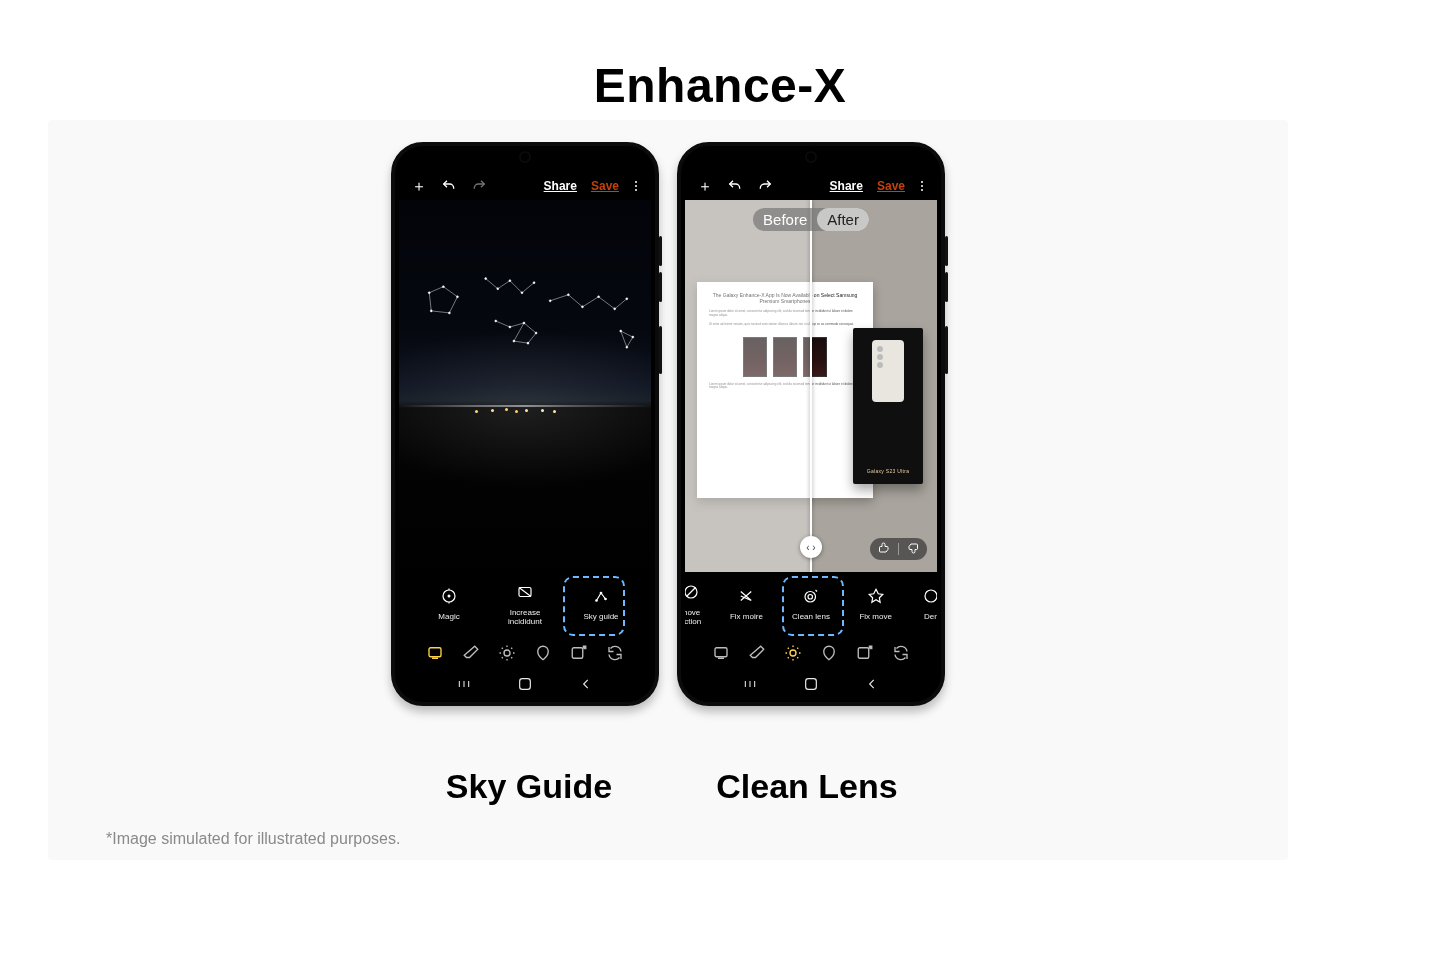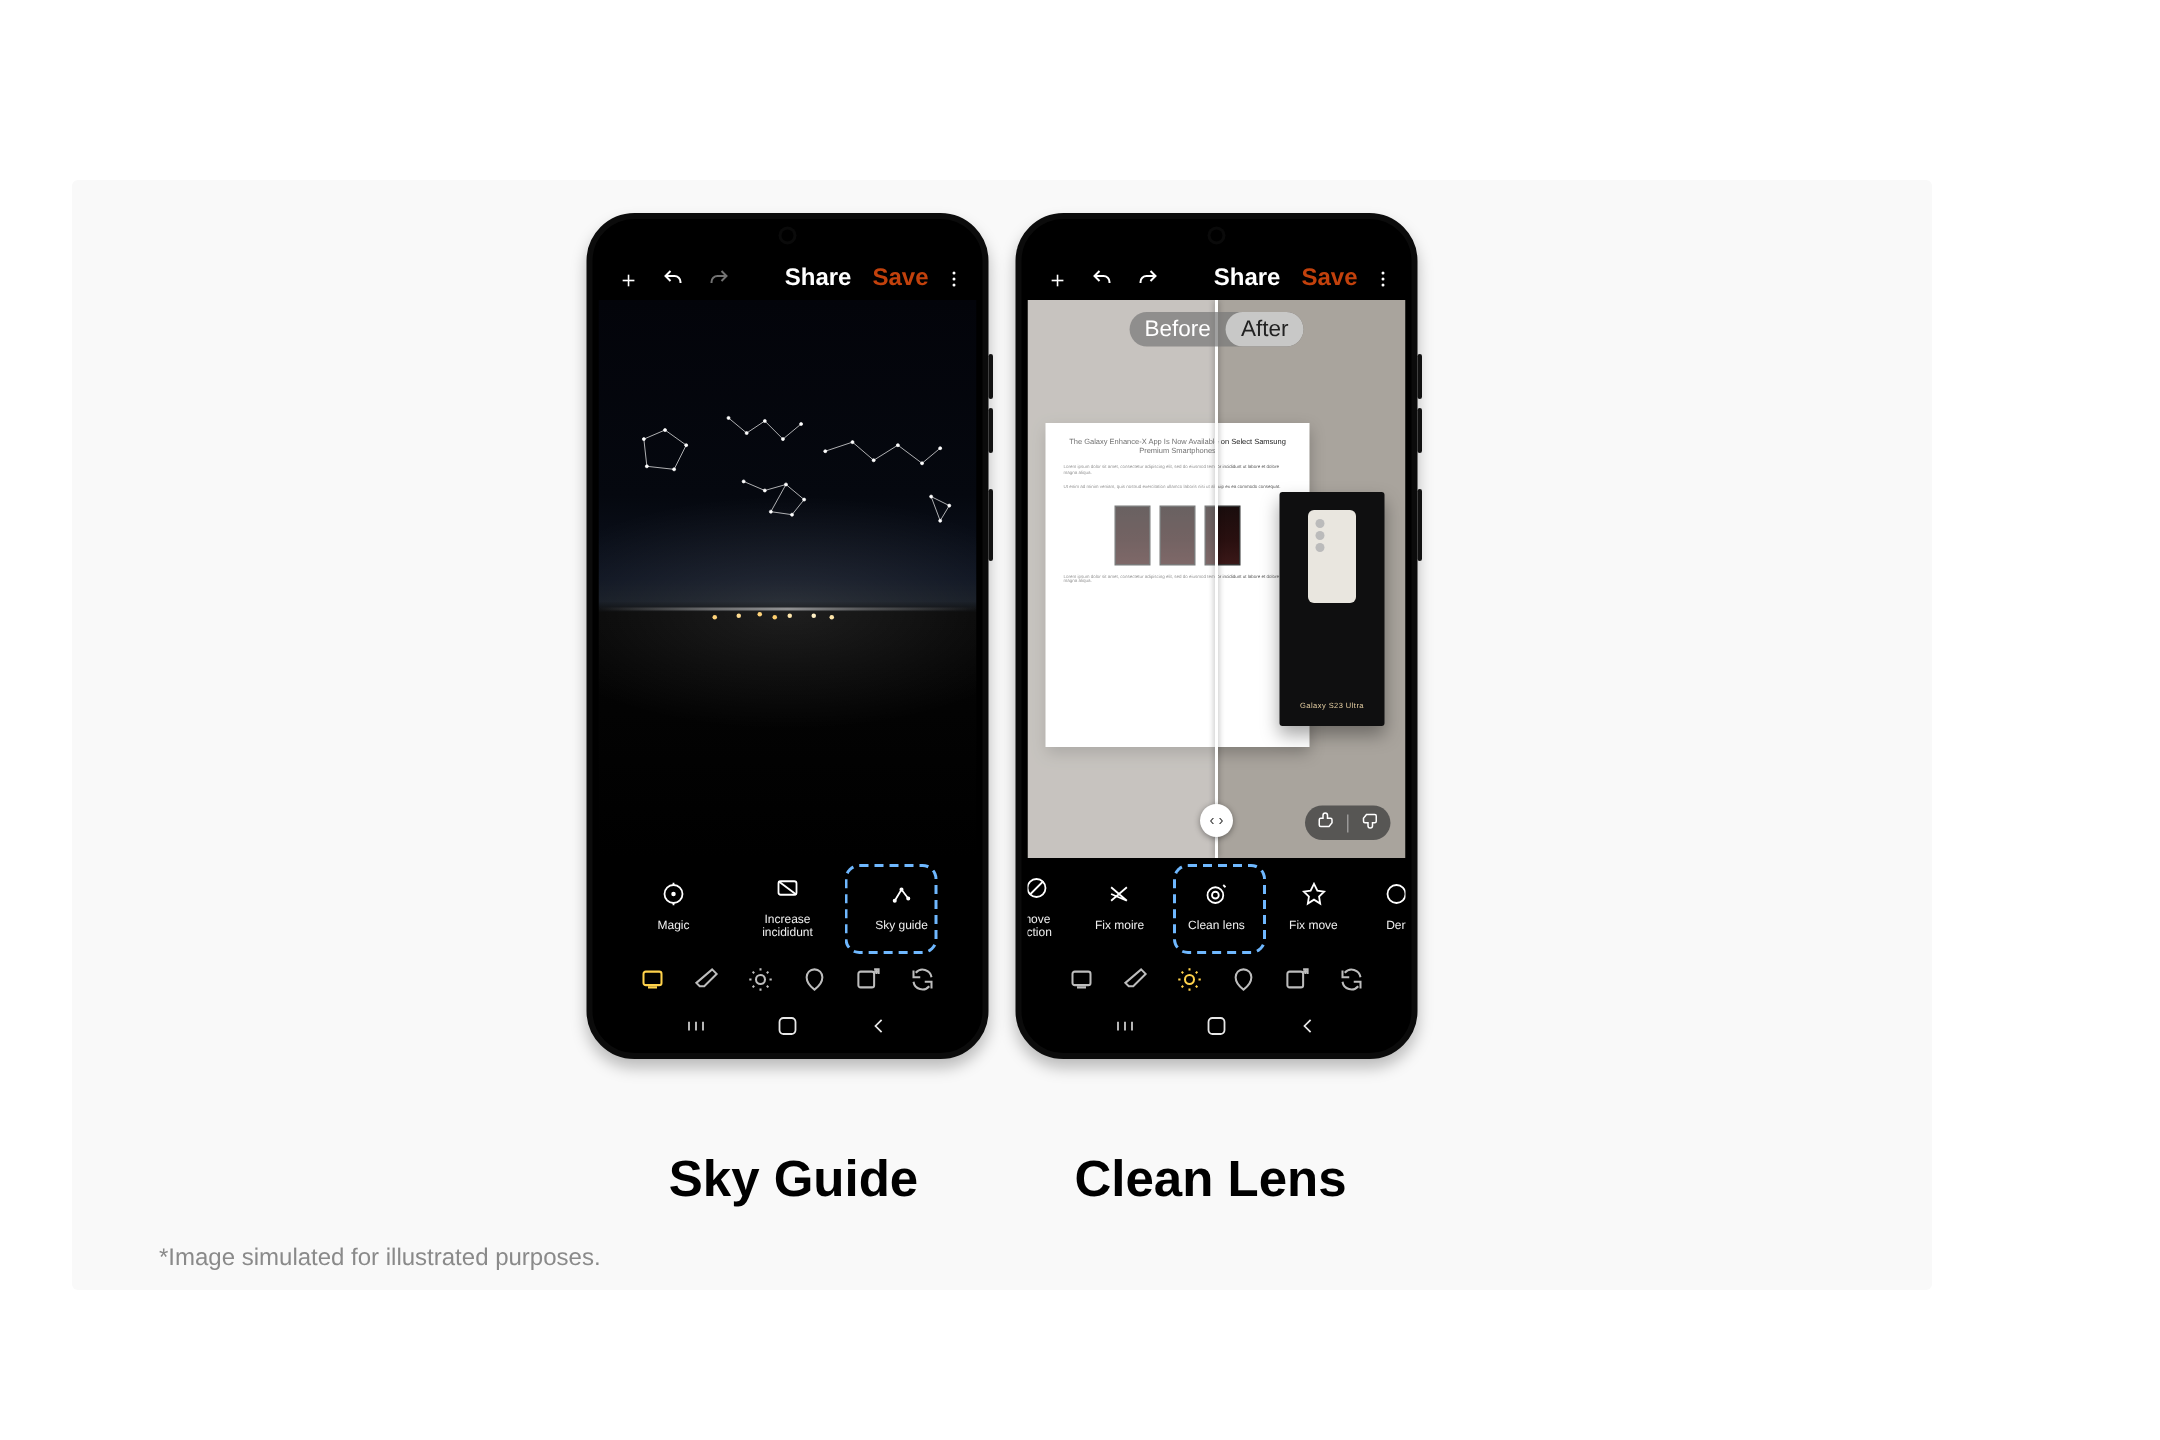--- a/index.html
+++ b/index.html
@@ -118,21 +118,21 @@
     align-items: center;
     gap: 14px;
     padding: 0 12px;
     height: 28px;
   }
   .topbar .spacer { flex: 1; }
   .tb-icon {
     width: 16px; height: 16px; display: inline-flex; align-items: center; justify-content: center;
     color: #fff; font-size: 15px; font-weight: 400;
   }
-  .tb-txt { font-size: 16px; font-weight: 700; }
+  .tb-txt { font-size: 12px; font-weight: 700; text-decoration: underline; }
   .tb-txt.dim { color: #c2410c; font-weight: 600; }
   .tb-v { display: inline-block; width: 2px; height: 2px; border-radius: 50%; background: #fff; }
   .kebab { display: flex; flex-direction: column; gap: 2px; padding: 0 2px; }
 
   .canvas {
     flex: 1;
     position: relative;
     background: #000;
   }
 
@@ -296,20 +296,21 @@
     padding: 0 34px;
     color: #e7e7e7;
   }
   .nav-btn { width: 30px; height: 18px; display: flex; align-items: center; justify-content: center; }
 
 </style>
 </head>
 <body>
 
 <div class="page">
+  <div class="title">Enhance-X</div>
 
   <div class="stage">
 
     <div class="phones">
 
       <div class="phone">
         <div class="side-button sb1"></div>
         <div class="side-button sb2"></div>
         <div class="side-button sb3"></div>
         <div class="camera-hole"></div>

